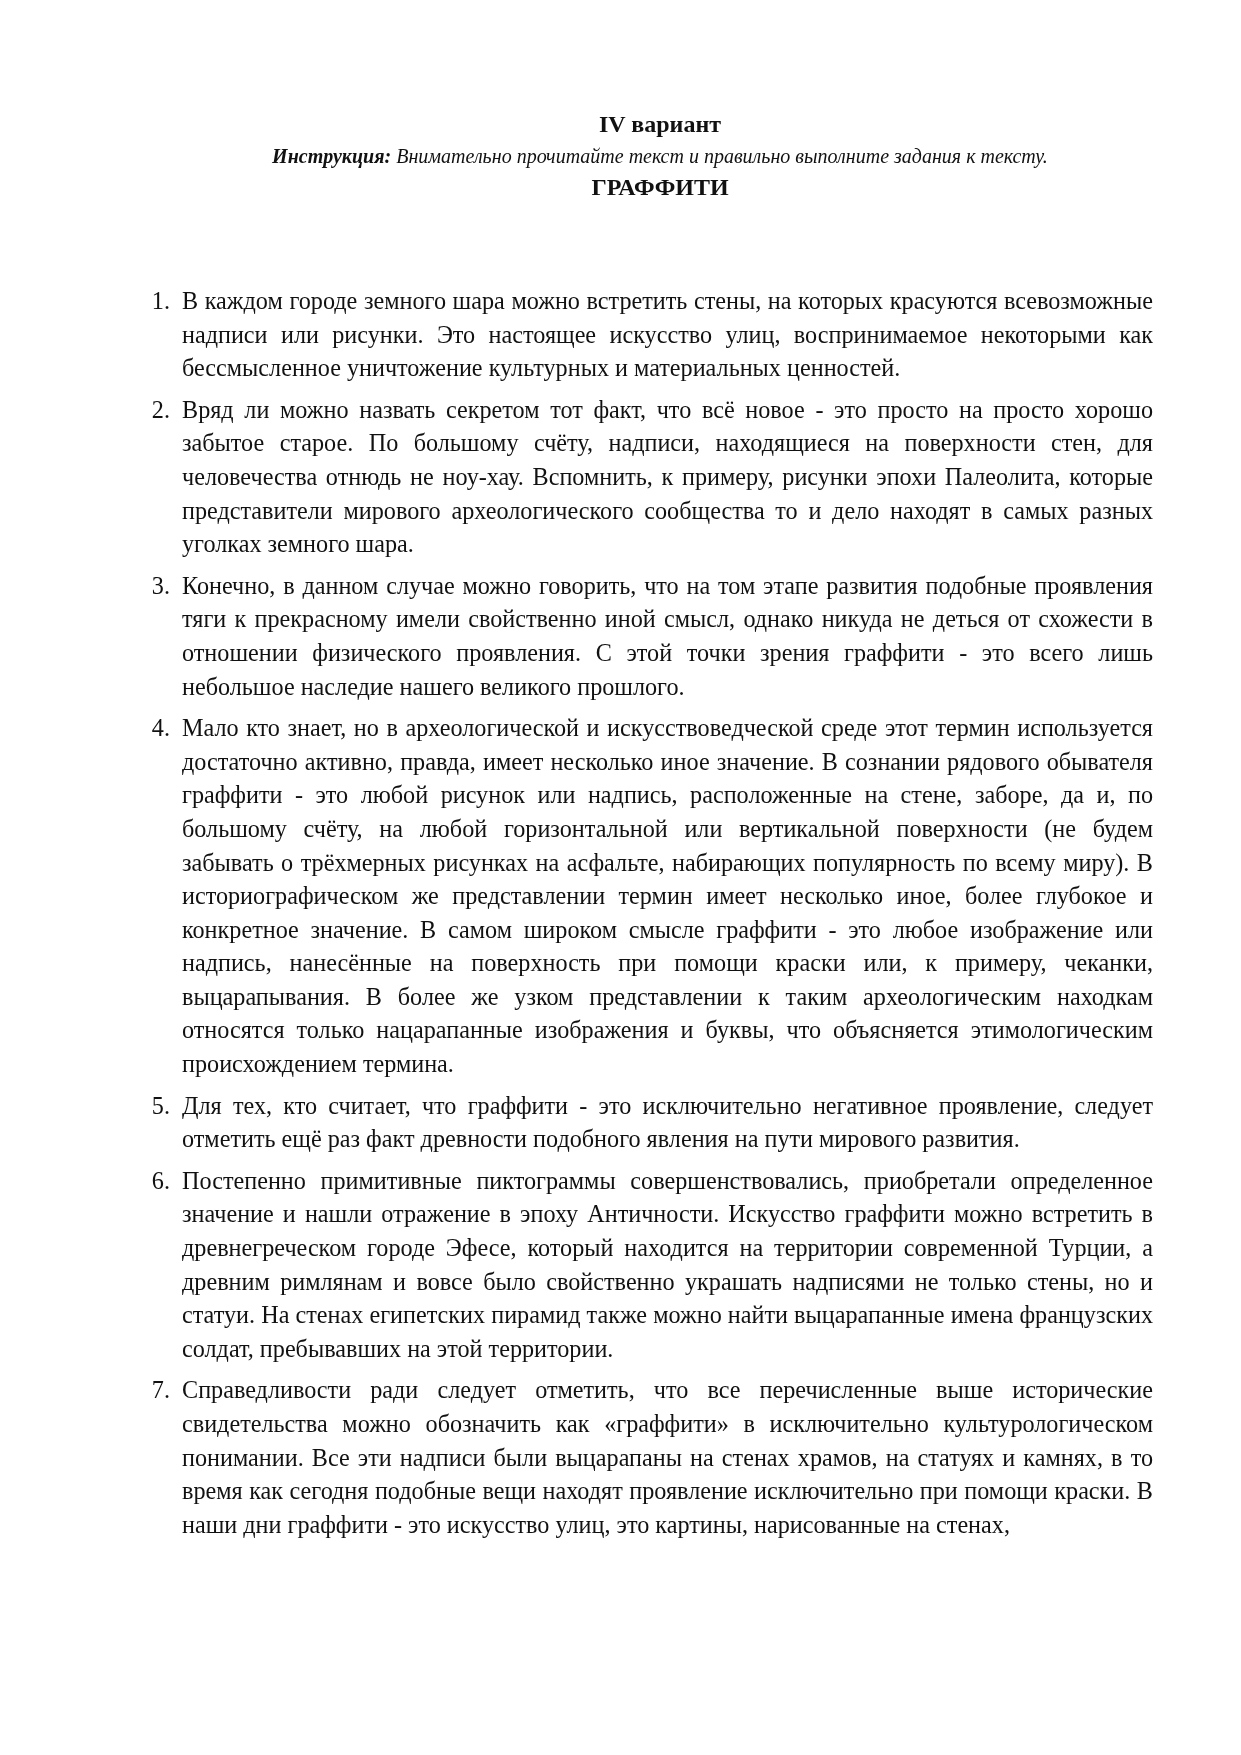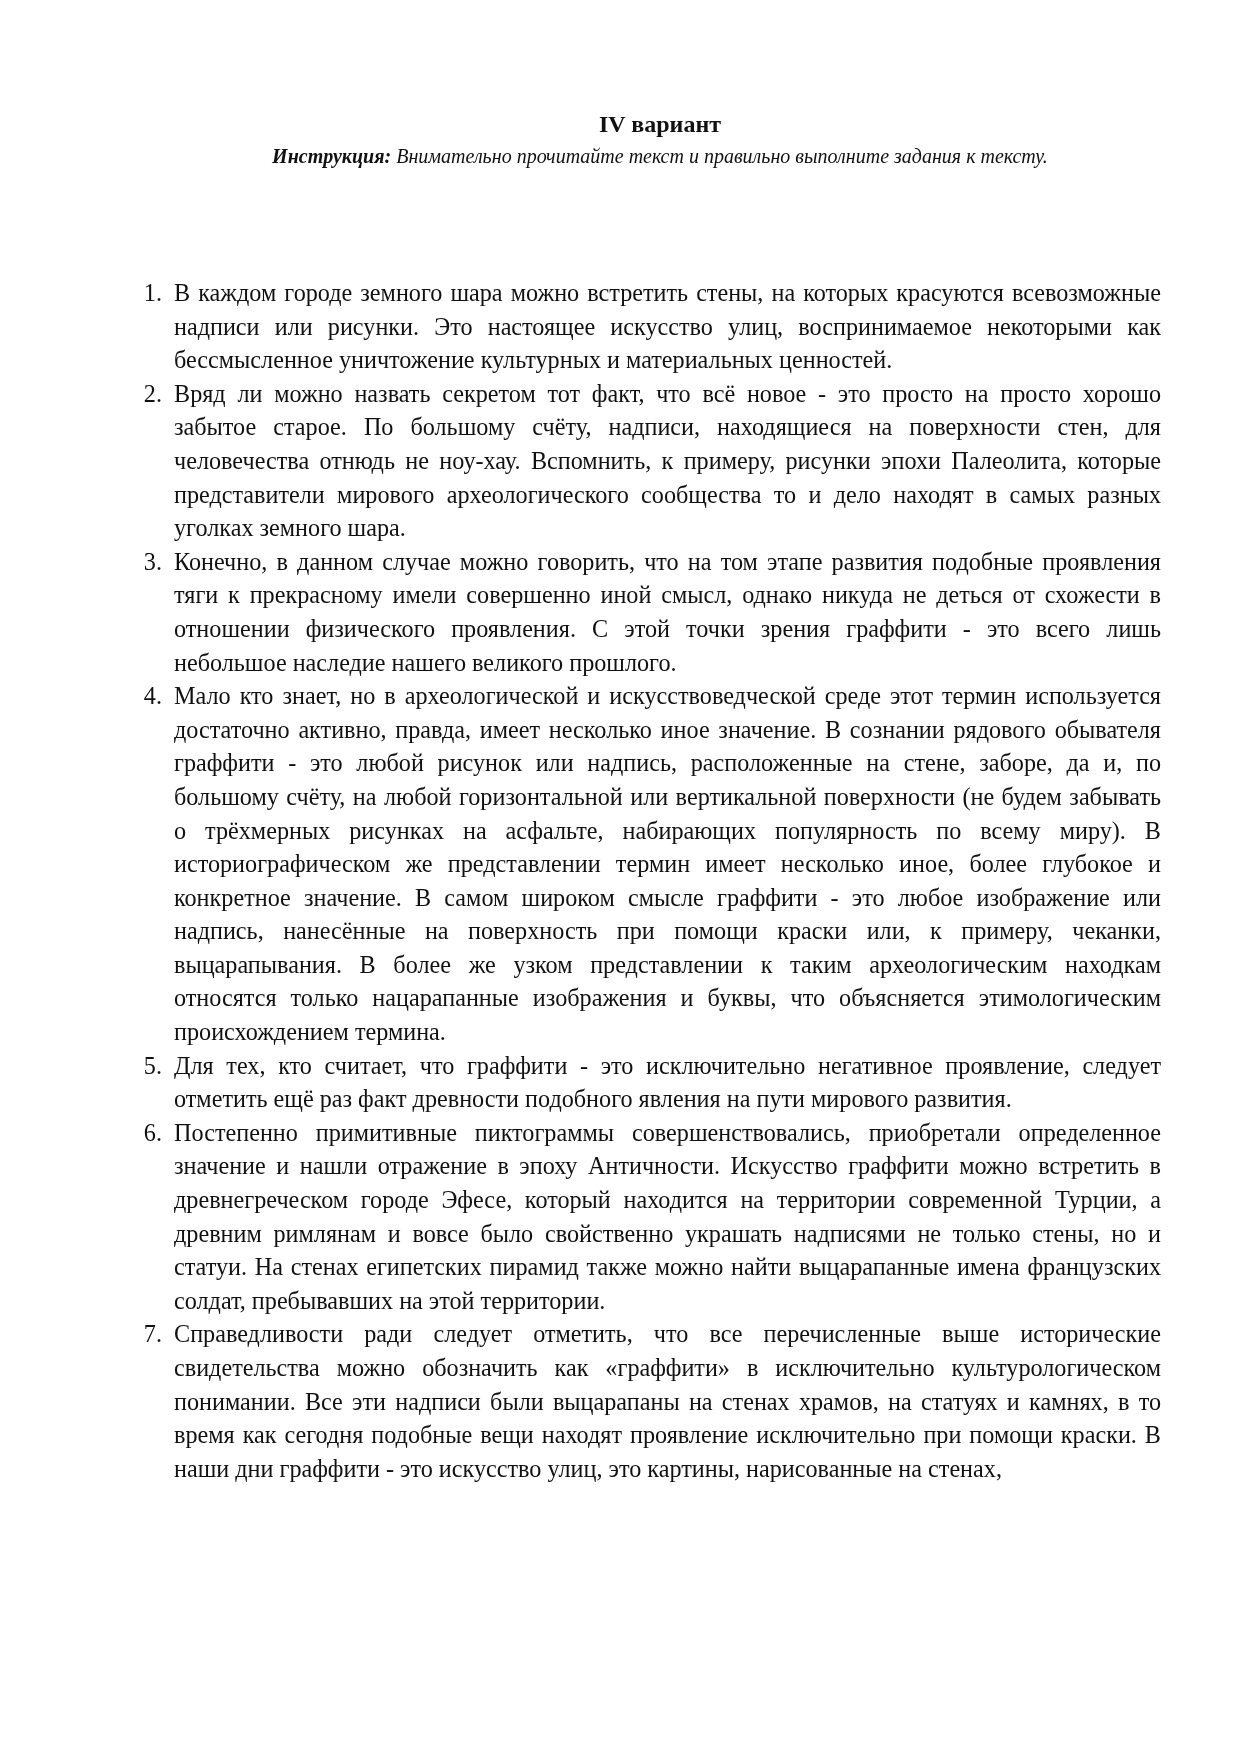--- a/index.html
+++ b/index.html
@@ -7,35 +7,36 @@
          font-family: "Liberation Serif", "DejaVu Serif", serif; color: #111; }
   .page { position: absolute; left: 0; top: 0; width: 1241px; height: 1246px; }
   .header { position: absolute; left: 200px; top: 108px; width: 920px; text-align: center; }
   .h-line { font-size: 24px; line-height: 32px; }
   .h-bold { font-weight: bold; }
   .instr { font-style: italic; font-size: 20px; line-height: 32px; }
   .instr b { font-weight: bold; }
   .title { font-weight: bold; font-size: 24px; line-height: 30px; }
   ol.paras { position: absolute; left: 130px; top: 276px; width: 1031px; margin: 0; padding: 0 0 0 38px;
              font-size: 24.2px; line-height: 33.6px; text-align: justify; box-sizing: border-box; }
-  ol.paras li { margin: 0; padding: 0 0 0 6px; }
+  ol.paras li { margin: 8px; padding: 0 0 0 6px; }
 </style>
 </head>
 <body>
 
 <div class="page">
   <div class="header">
     <div class="h-line h-bold">IV вариант</div>
     <div class="instr">
       <b>Инструкция:</b><span> Внимательно прочитайте текст и правильно выполните задания к тексту.</span>
     </div>
+    <div class="title">ГРАФФИТИ</div>
   </div>
 
   <ol class="paras">
     <li>В каждом городе земного шара можно встретить стены, на которых красуются всевозможные надписи или рисунки. Это настоящее искусство улиц, воспринимаемое некоторыми как бессмысленное уничтожение культурных и материальных ценностей.</li>
     <li>Вряд ли можно назвать секретом тот факт, что всё новое - это просто на просто хорошо забытое старое. По большому счёту, надписи, находящиеся на поверхности стен, для человечества отнюдь не ноу-хау. Вспомнить, к примеру, рисунки эпохи Палеолита, которые представители мирового археологического сообщества то и дело находят в самых разных уголках земного шара.</li>
-    <li>Конечно, в данном случае можно говорить, что на том этапе развития подобные проявления тяги к прекрасному имели совершенно иной смысл, однако никуда не деться от схожести в отношении физического проявления. С этой точки зрения граффити - это всего лишь небольшое наследие нашего великого прошлого.</li>
+    <li>Конечно, в данном случае можно говорить, что на том этапе развития подобные проявления тяги к прекрасному имели свойственно иной смысл, однако никуда не деться от схожести в отношении физического проявления. С этой точки зрения граффити - это всего лишь небольшое наследие нашего великого прошлого.</li>
     <li>Мало кто знает, но в археологической и искусствоведческой среде этот термин используется достаточно активно, правда, имеет несколько иное значение. В сознании рядового обывателя граффити - это любой рисунок или надпись, расположенные на стене, заборе, да и, по большому счёту, на любой горизонтальной или вертикальной поверхности (не будем забывать о трёхмерных рисунках на асфальте, набирающих популярность по всему миру). В историографическом же представлении термин имеет несколько иное, более глубокое и конкретное значение. В самом широком смысле граффити - это любое изображение или надпись, нанесённые на поверхность при помощи краски или, к примеру, чеканки, выцарапывания. В более же узком представлении к таким археологическим находкам относятся только нацарапанные изображения и буквы, что объясняется этимологическим происхождением термина.</li>
     <li>Для тех, кто считает, что граффити - это исключительно негативное проявление, следует отметить ещё раз факт древности подобного явления на пути мирового развития.</li>
     <li>Постепенно примитивные пиктограммы совершенствовались, приобретали определенное значение и нашли отражение в эпоху Античности. Искусство граффити можно встретить в древнегреческом городе Эфесе, который находится на территории современной Турции, а древним римлянам и вовсе было свойственно украшать надписями не только стены, но и статуи. На стенах египетских пирамид также можно найти выцарапанные имена французских солдат, пребывавших на этой территории.</li>
     <li>Справедливости ради следует отметить, что все перечисленные выше исторические свидетельства можно обозначить как «граффити» в исключительно культурологическом понимании. Все эти надписи были выцарапаны на стенах храмов, на статуях и камнях, в то время как сегодня подобные вещи находят проявление исключительно при помощи краски. В наши дни граффити - это искусство улиц, это картины, нарисованные на стенах,</li>
   </ol>
 </div>
 
 </body></html>

